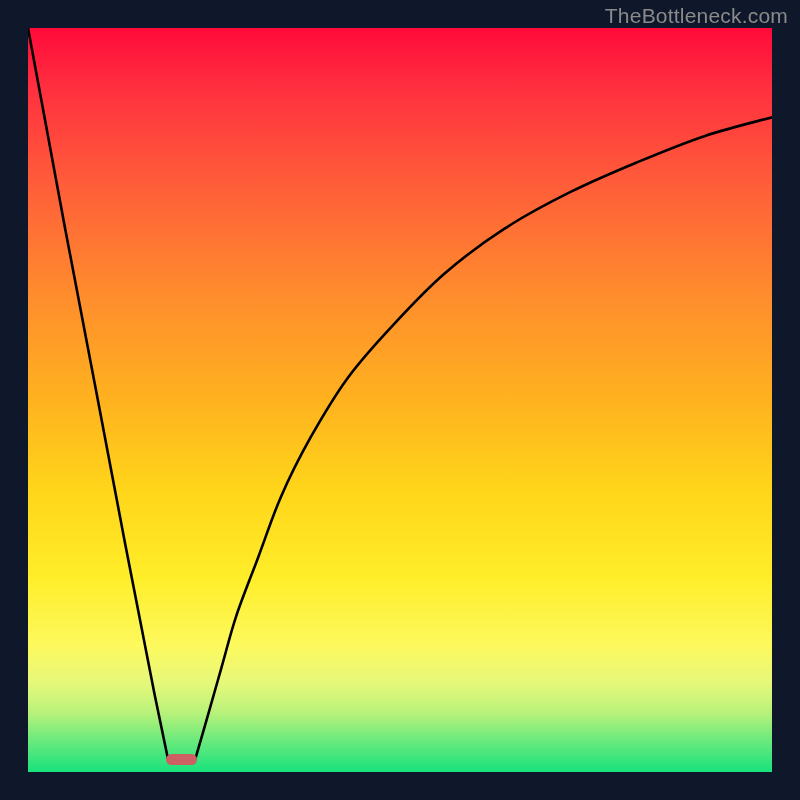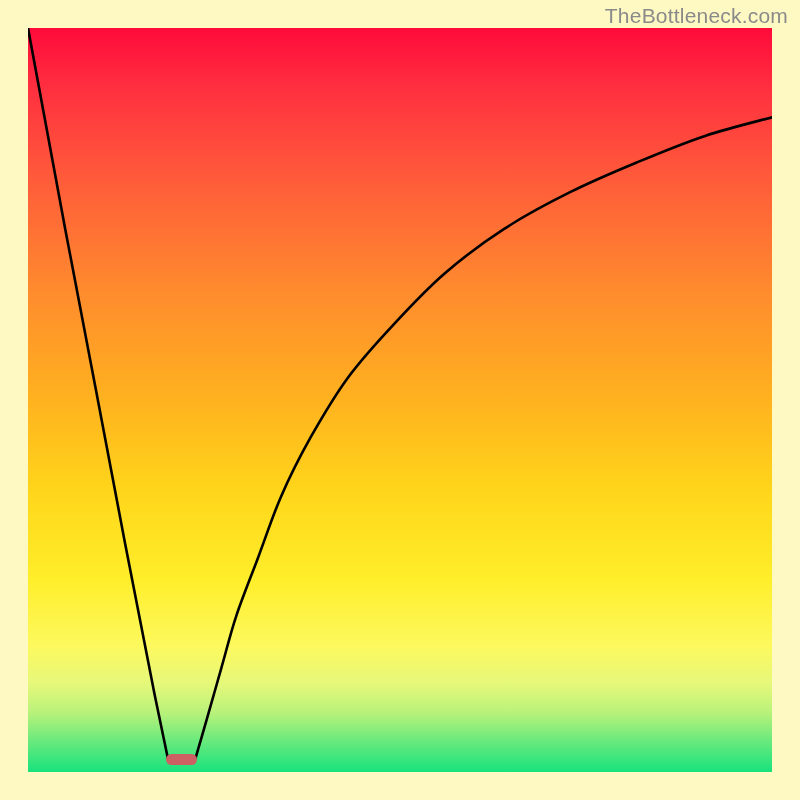--- a/index.html
+++ b/index.html
@@ -7,21 +7,21 @@
     padding: 0;
     width: 800px;
     height: 800px;
     overflow: hidden;
     background: #000;
     font-family: Arial, Helvetica, sans-serif;
   }
   .frame {
     position: absolute;
     inset: 0;
-    background: #fef9c3;
+    background: #0f172a;
   }
   .plot-area {
     position: absolute;
     left: 28px;
     top: 28px;
     width: 744px;
     height: 744px;
     overflow: hidden;
   }
   .gradient {

